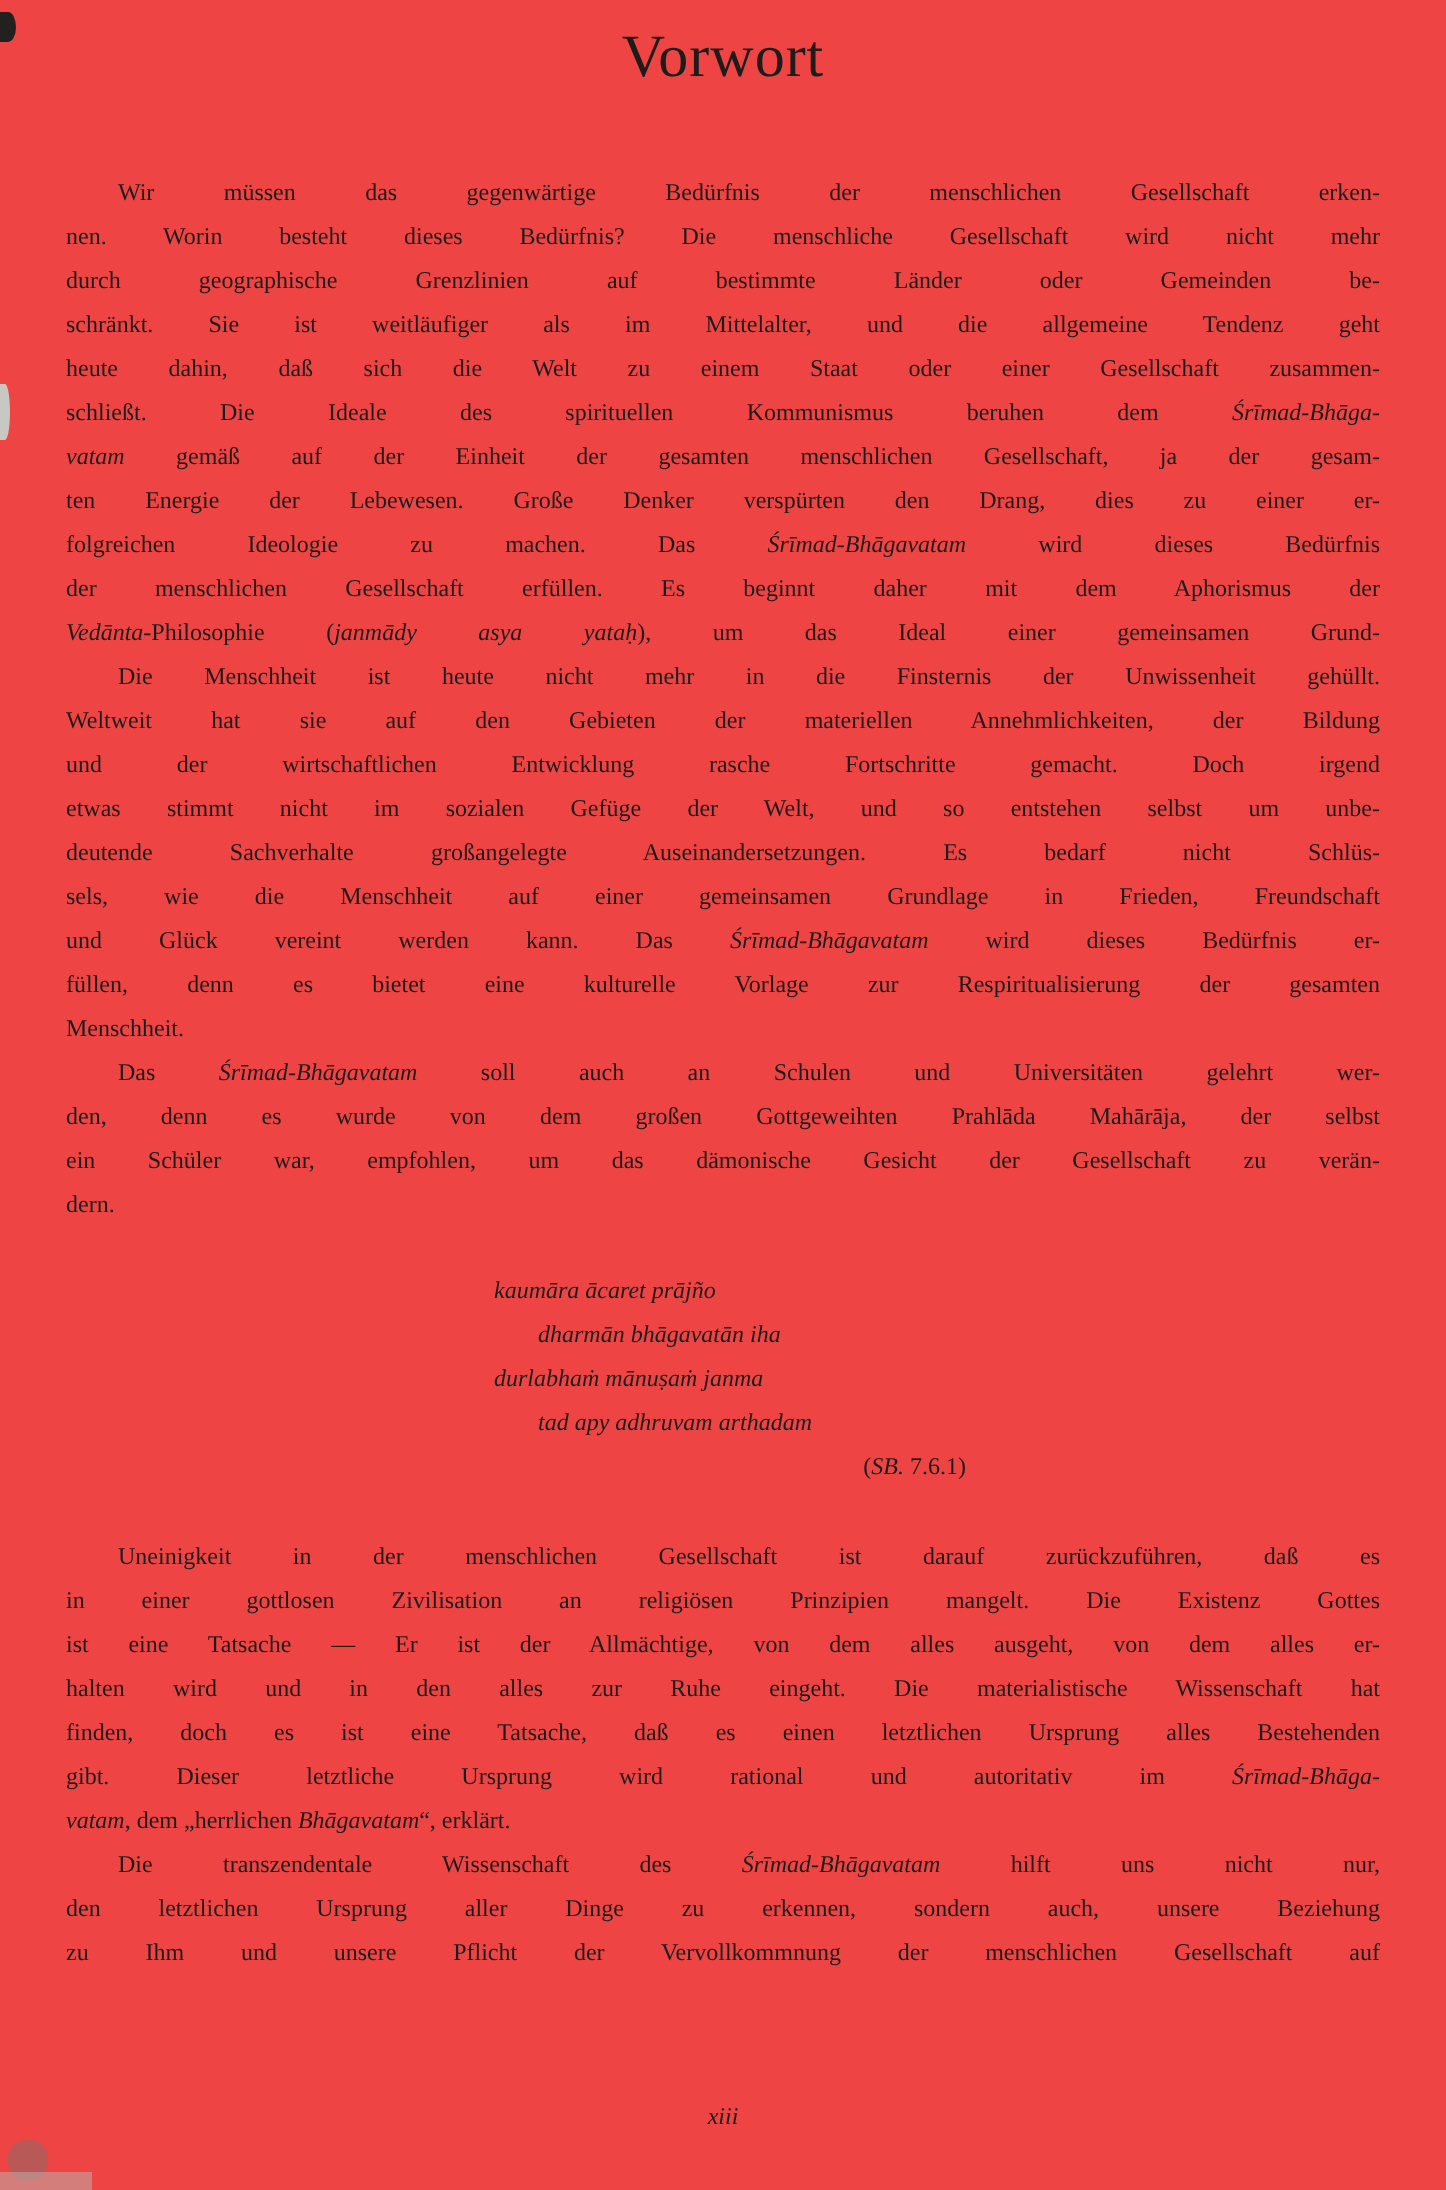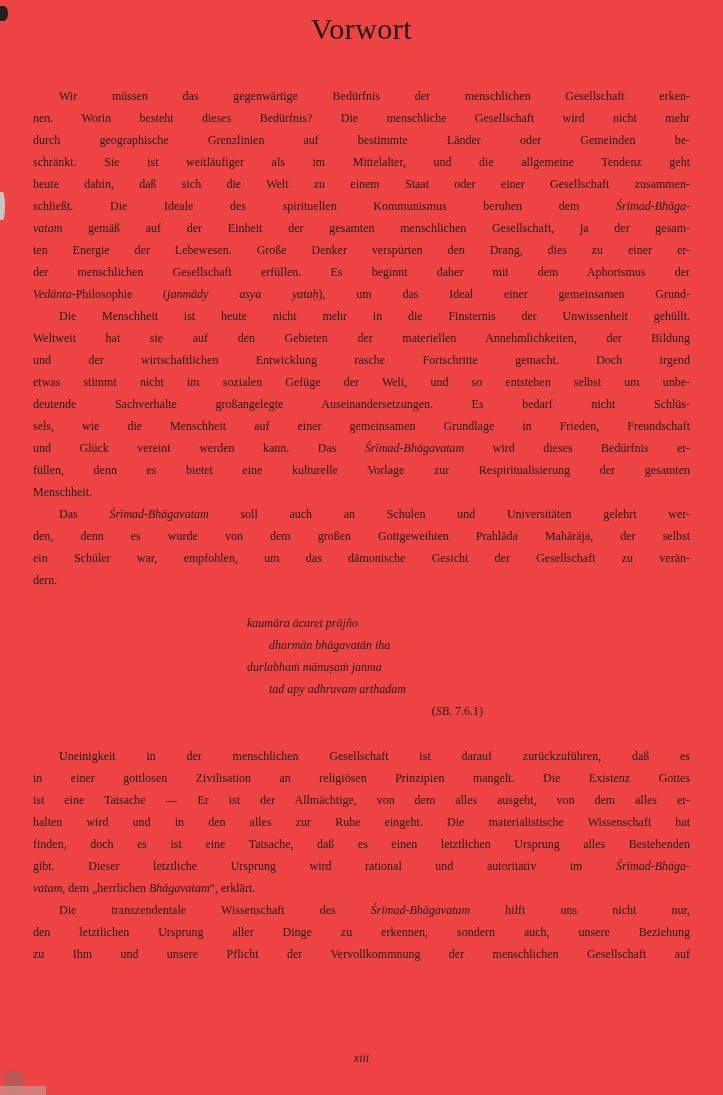--- a/index.html
+++ b/index.html
@@ -52,20 +52,21 @@
   <div class="content">
       <div class="para">
         <div class="line indent"><span>Wir müssen das gegenwärtige Bedürfnis der menschlichen Gesellschaft erken-</span></div>
         <div class="line"><span>nen. Worin besteht dieses Bedürfnis? Die menschliche Gesellschaft wird nicht mehr</span></div>
         <div class="line"><span>durch geographische Grenzlinien auf bestimmte Länder oder Gemeinden be-</span></div>
         <div class="line"><span>schränkt. Sie ist weitläufiger als im Mittelalter, und die allgemeine Tendenz geht</span></div>
         <div class="line"><span>heute dahin, daß sich die Welt zu einem Staat oder einer Gesellschaft zusammen-</span></div>
         <div class="line"><span>schließt. Die Ideale des spirituellen Kommunismus beruhen dem </span><em>Śrīmad-Bhāga-</em></div>
         <div class="line"><em>vatam</em><span> gemäß auf der Einheit der gesamten menschlichen Gesellschaft, ja der gesam-</span></div>
         <div class="line"><span>ten Energie der Lebewesen. Große Denker verspürten den Drang, dies zu einer er-</span></div>
+        <div class="line"><span>folgreichen Ideologie zu machen. Das </span><em>Śrīmad-Bhāgavatam</em><span> wird dieses Bedürfnis</span></div>
         <div class="line"><span>der menschlichen Gesellschaft erfüllen. Es beginnt daher mit dem Aphorismus der</span></div>
         <div class="line"><em>Vedānta</em><span>-Philosophie (</span><em>janmādy asya yataḥ</em><span>), um das Ideal einer gemeinsamen Grund-</span></div>
       </div>
       <div class="para">
         <div class="line indent"><span>Die Menschheit ist heute nicht mehr in die Finsternis der Unwissenheit gehüllt.</span></div>
         <div class="line"><span>Weltweit hat sie auf den Gebieten der materiellen Annehmlichkeiten, der Bildung</span></div>
         <div class="line"><span>und der wirtschaftlichen Entwicklung rasche Fortschritte gemacht. Doch irgend</span></div>
         <div class="line"><span>etwas stimmt nicht im sozialen Gefüge der Welt, und so entstehen selbst um unbe-</span></div>
         <div class="line"><span>deutende Sachverhalte großangelegte Auseinandersetzungen. Es bedarf nicht Schlüs-</span></div>
         <div class="line"><span>sels, wie die Menschheit auf einer gemeinsamen Grundlage in Frieden, Freundschaft</span></div>

